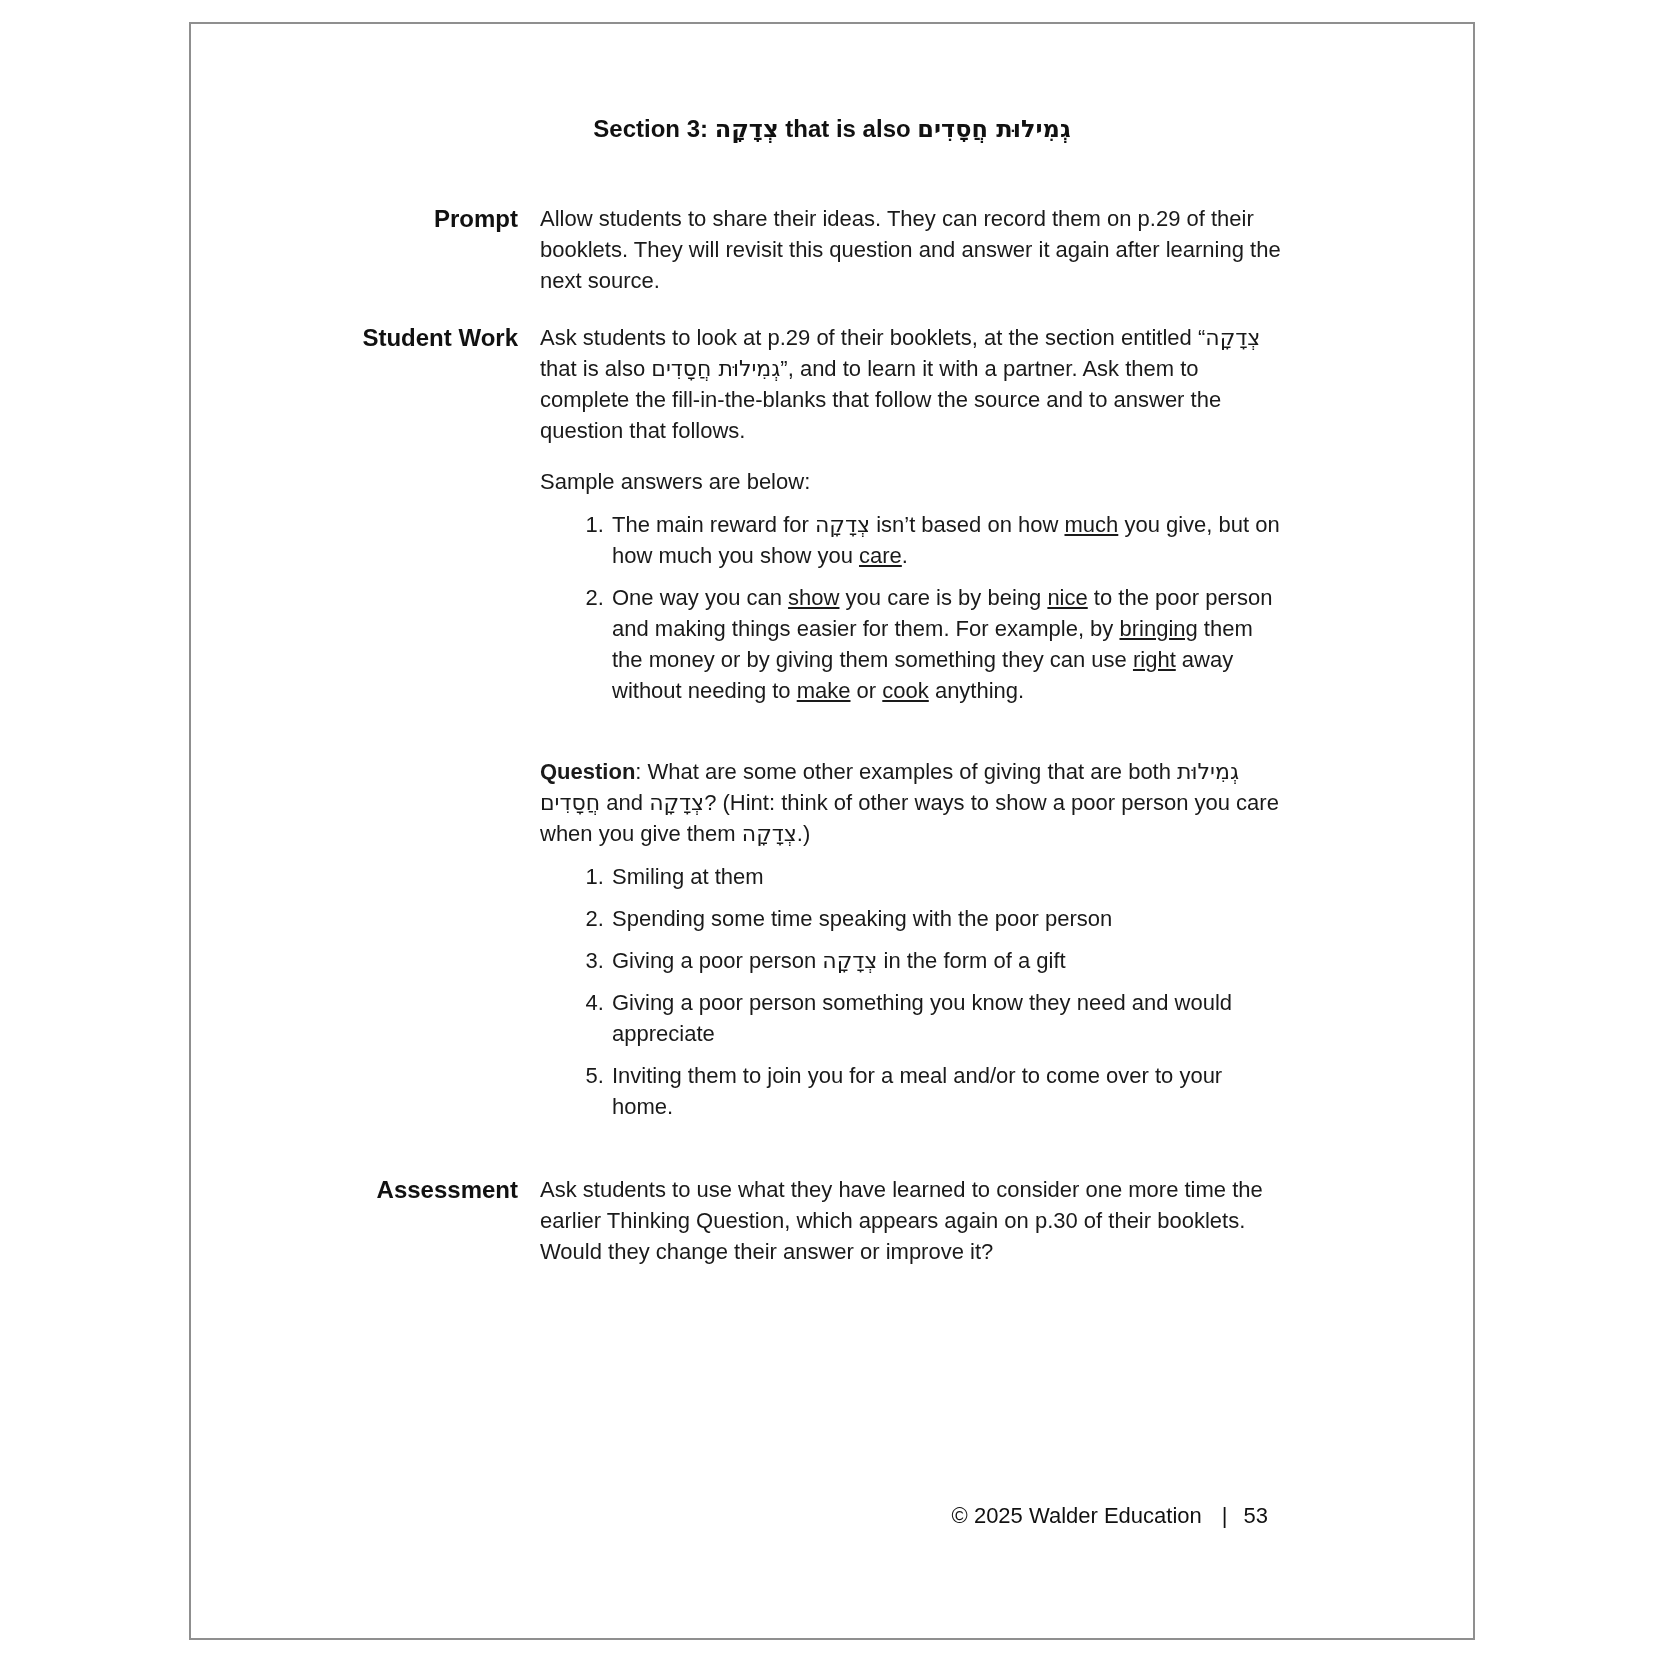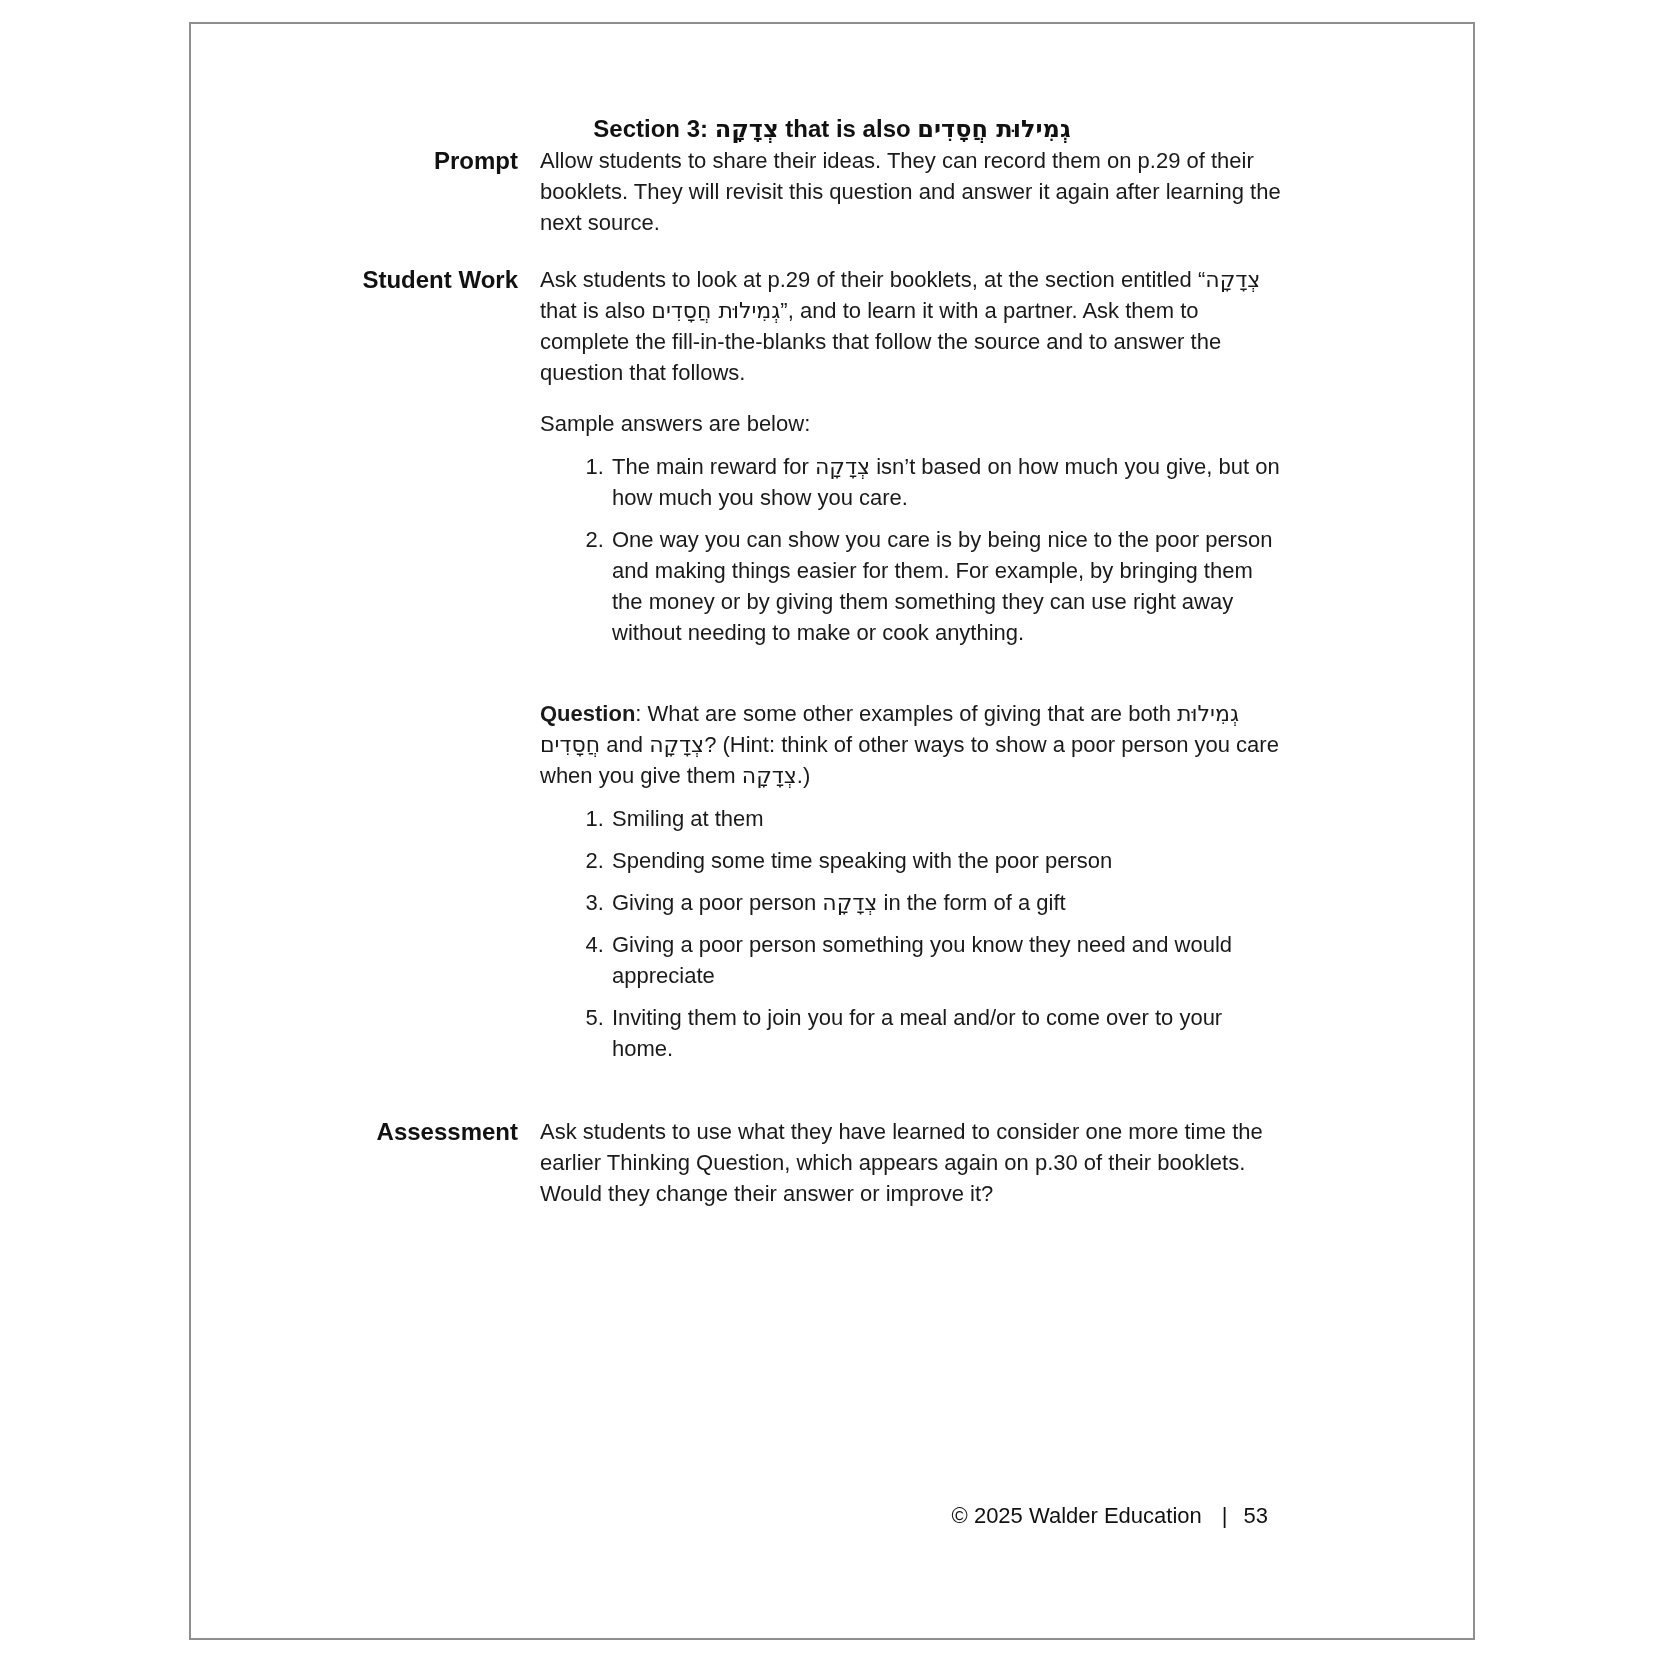--- a/index.html
+++ b/index.html
@@ -32,21 +32,21 @@
     font-weight: bold;
     line-height: 31px;
     color: #111111;
   }
   .section {
     display: grid;
     grid-template-columns: 327px 743px;
     column-gap: 22px;
     align-items: start;
   }
-  .section-prompt { }
+  .section-prompt { margin-top: 58px; }
   .section-student-work { margin-top: 26px; }
   .section-assessment { margin-top: 52px; }
   .section-label {
     text-align: right;
     font-size: 24px;
     font-weight: bold;
     line-height: 31px;
     color: #111111;
     white-space: nowrap;
   }
@@ -61,21 +61,21 @@
   .sample-answer-para { margin: 42px 0 0 0; }
   ol.num-list {
     margin: 12px 0 0 0;
     padding: 0 0 0 70px;
   }
   ol.num-list li { padding-left: 2px; }
   ol.num-list li + li { margin-top: 11px; }
   .he { font-family: "DejaVu Sans", sans-serif; }
   .bi { font-weight: bold; font-style: italic; }
   .b  { font-weight: bold; }
-  .u  { }
+  .u  { text-decoration: underline; }
   .footer {
     position: absolute;
     top: 1476px;
     right: 205px;
     font-size: 22px;
     line-height: 31px;
     color: #111111;
     white-space: nowrap;
   }
   .footer .sep { margin: 0 16px 0 20px; }

